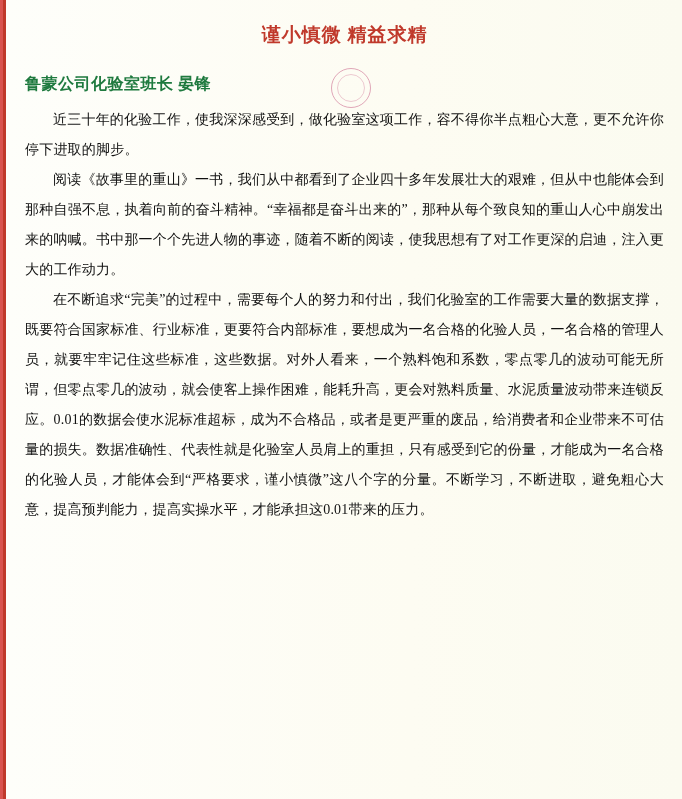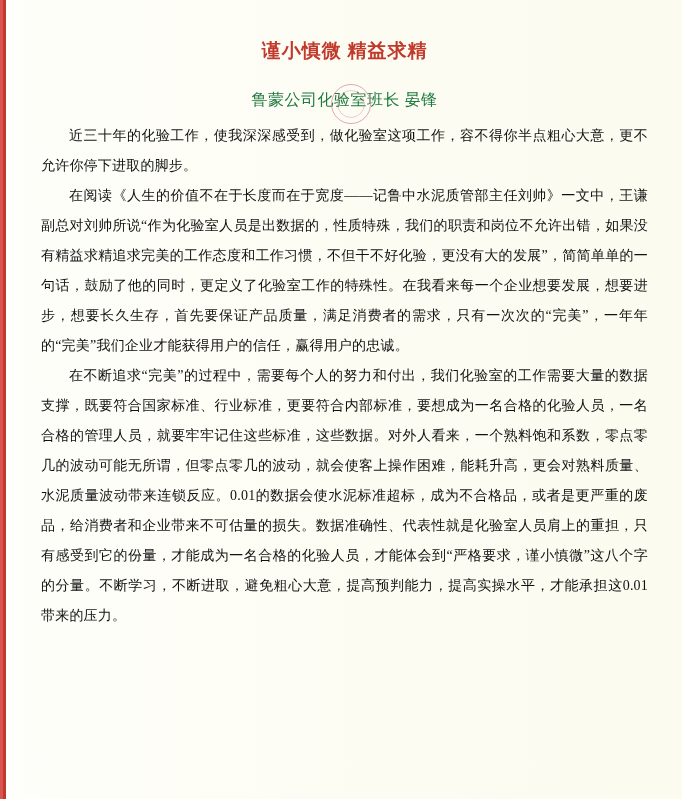--- a/index.html
+++ b/index.html
@@ -13,21 +13,21 @@
     font-family: "Liberation Serif", "DejaVu Serif", serif;
     overflow: hidden;
   }
   .page {
     position: relative;
     width: 682px;
     height: 799px;
     box-sizing: border-box;
     background: linear-gradient(90deg, #fefefa 0%, #fdfcf2 60%, #fbfbf0 100%);
     border-left: 3px solid #d9534f;
-    padding: 16px;
+    padding: 0;
   }
   .left-rule {
     position: absolute;
     left: 0;
     top: 0;
     bottom: 0;
     width: 3px;
     background: #c0392b;
   }
   .content {
@@ -36,23 +36,23 @@
   .doc-title {
     text-align: center;
     color: #c0392b;
     font-weight: bold;
     font-size: 19px;
     letter-spacing: 1px;
     margin: 8px 0 4px 0;
     font-family: "Liberation Serif", "DejaVu Serif", serif;
   }
   .doc-subtitle {
-    text-align: center;
+    text-align: left;
     color: #1f7a3f;
-    font-weight: normal;
+    font-weight: bold;
     font-size: 16px;
     letter-spacing: 0.5px;
     margin: 26px 0 10px 0;
     position: relative;
   }
   .subtitle-stamp {
     position: absolute;
     left: 50%;
     top: -6px;
     transform: translateX(-14px);
@@ -95,18 +95,18 @@
 
     <div class="doc-title">谨小慎微   精益求精</div>
 
     <div class="doc-subtitle">
       <span class="subtitle-stamp"></span>
       <span>鲁蒙公司化验室班长   晏锋</span>
     </div>
 
     <div class="body-text">
       <p>近三十年的化验工作，使我深深感受到，做化验室这项工作，容不得你半点粗心大意，更不允许你停下进取的脚步。</p>
-      <p>在阅读《人生的价值不在于长度而在于宽度——记鲁中水泥质管部主任刘帅》一文中，王谦副总对刘帅所说“作为化验室人员是出数据的，性质特殊，我们的职责和岗位不允许出错，如果没有精益求精追求完美的工作态度和工作习惯，不但干不好化验，更没有大的发展”，简简单单的一句话，鼓励了他的同时，更定义了化验室工作的特殊性。在我看来每一个企业想要发展，想要进步，想要长久生存，首先要保证产品质量，满足消费者的需求，只有一次次的“完美”，一年年的“完美”我们企业才能获得用户的信任，赢得用户的忠诚。</p>
+      <p>阅读《故事里的重山》一书，我们从中都看到了企业四十多年发展壮大的艰难，但从中也能体会到那种自强不息，执着向前的奋斗精神。“幸福都是奋斗出来的”，那种从每个致良知的重山人心中崩发出来的呐喊。书中那一个个先进人物的事迹，随着不断的阅读，使我思想有了对工作更深的启迪，注入更大的工作动力。</p>
       <p>在不断追求“完美”的过程中，需要每个人的努力和付出，我们化验室的工作需要大量的数据支撑，既要符合国家标准、行业标准，更要符合内部标准，要想成为一名合格的化验人员，一名合格的管理人员，就要牢牢记住这些标准，这些数据。对外人看来，一个熟料饱和系数，零点零几的波动可能无所谓，但零点零几的波动，就会使客上操作困难，能耗升高，更会对熟料质量、水泥质量波动带来连锁反应。0.01的数据会使水泥标准超标，成为不合格品，或者是更严重的废品，给消费者和企业带来不可估量的损失。数据准确性、代表性就是化验室人员肩上的重担，只有感受到它的份量，才能成为一名合格的化验人员，才能体会到“严格要求，谨小慎微”这八个字的分量。不断学习，不断进取，避免粗心大意，提高预判能力，提高实操水平，才能承担这0.01带来的压力。</p>
     </div>
 
   </div>
 </div>
 
 </body></html>

